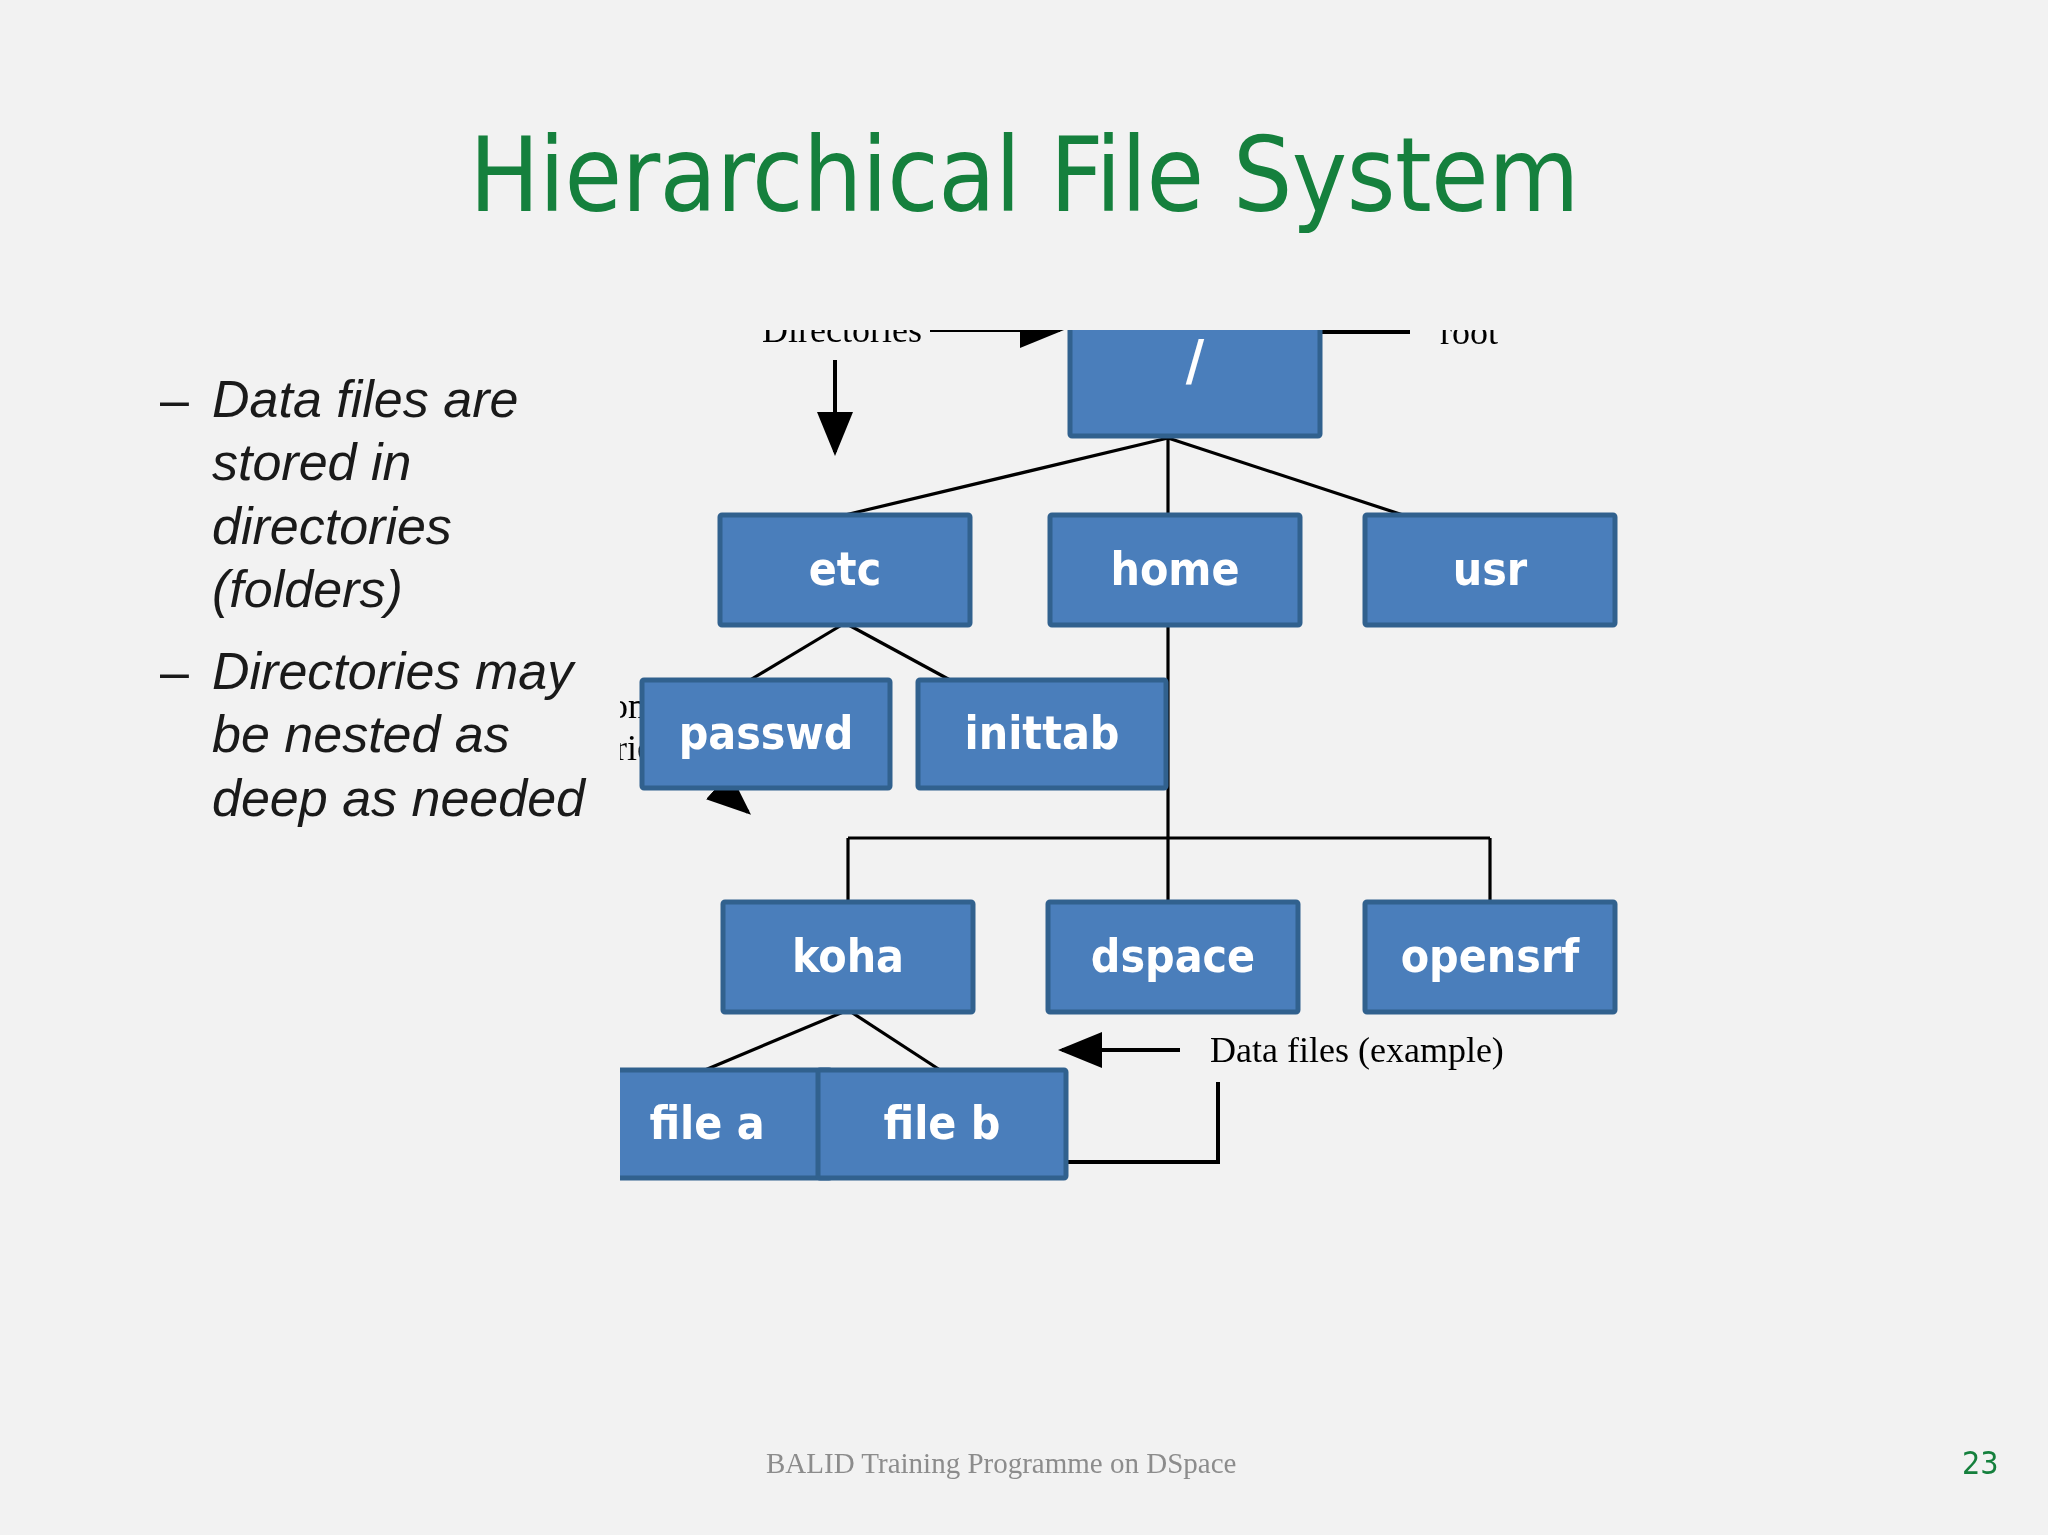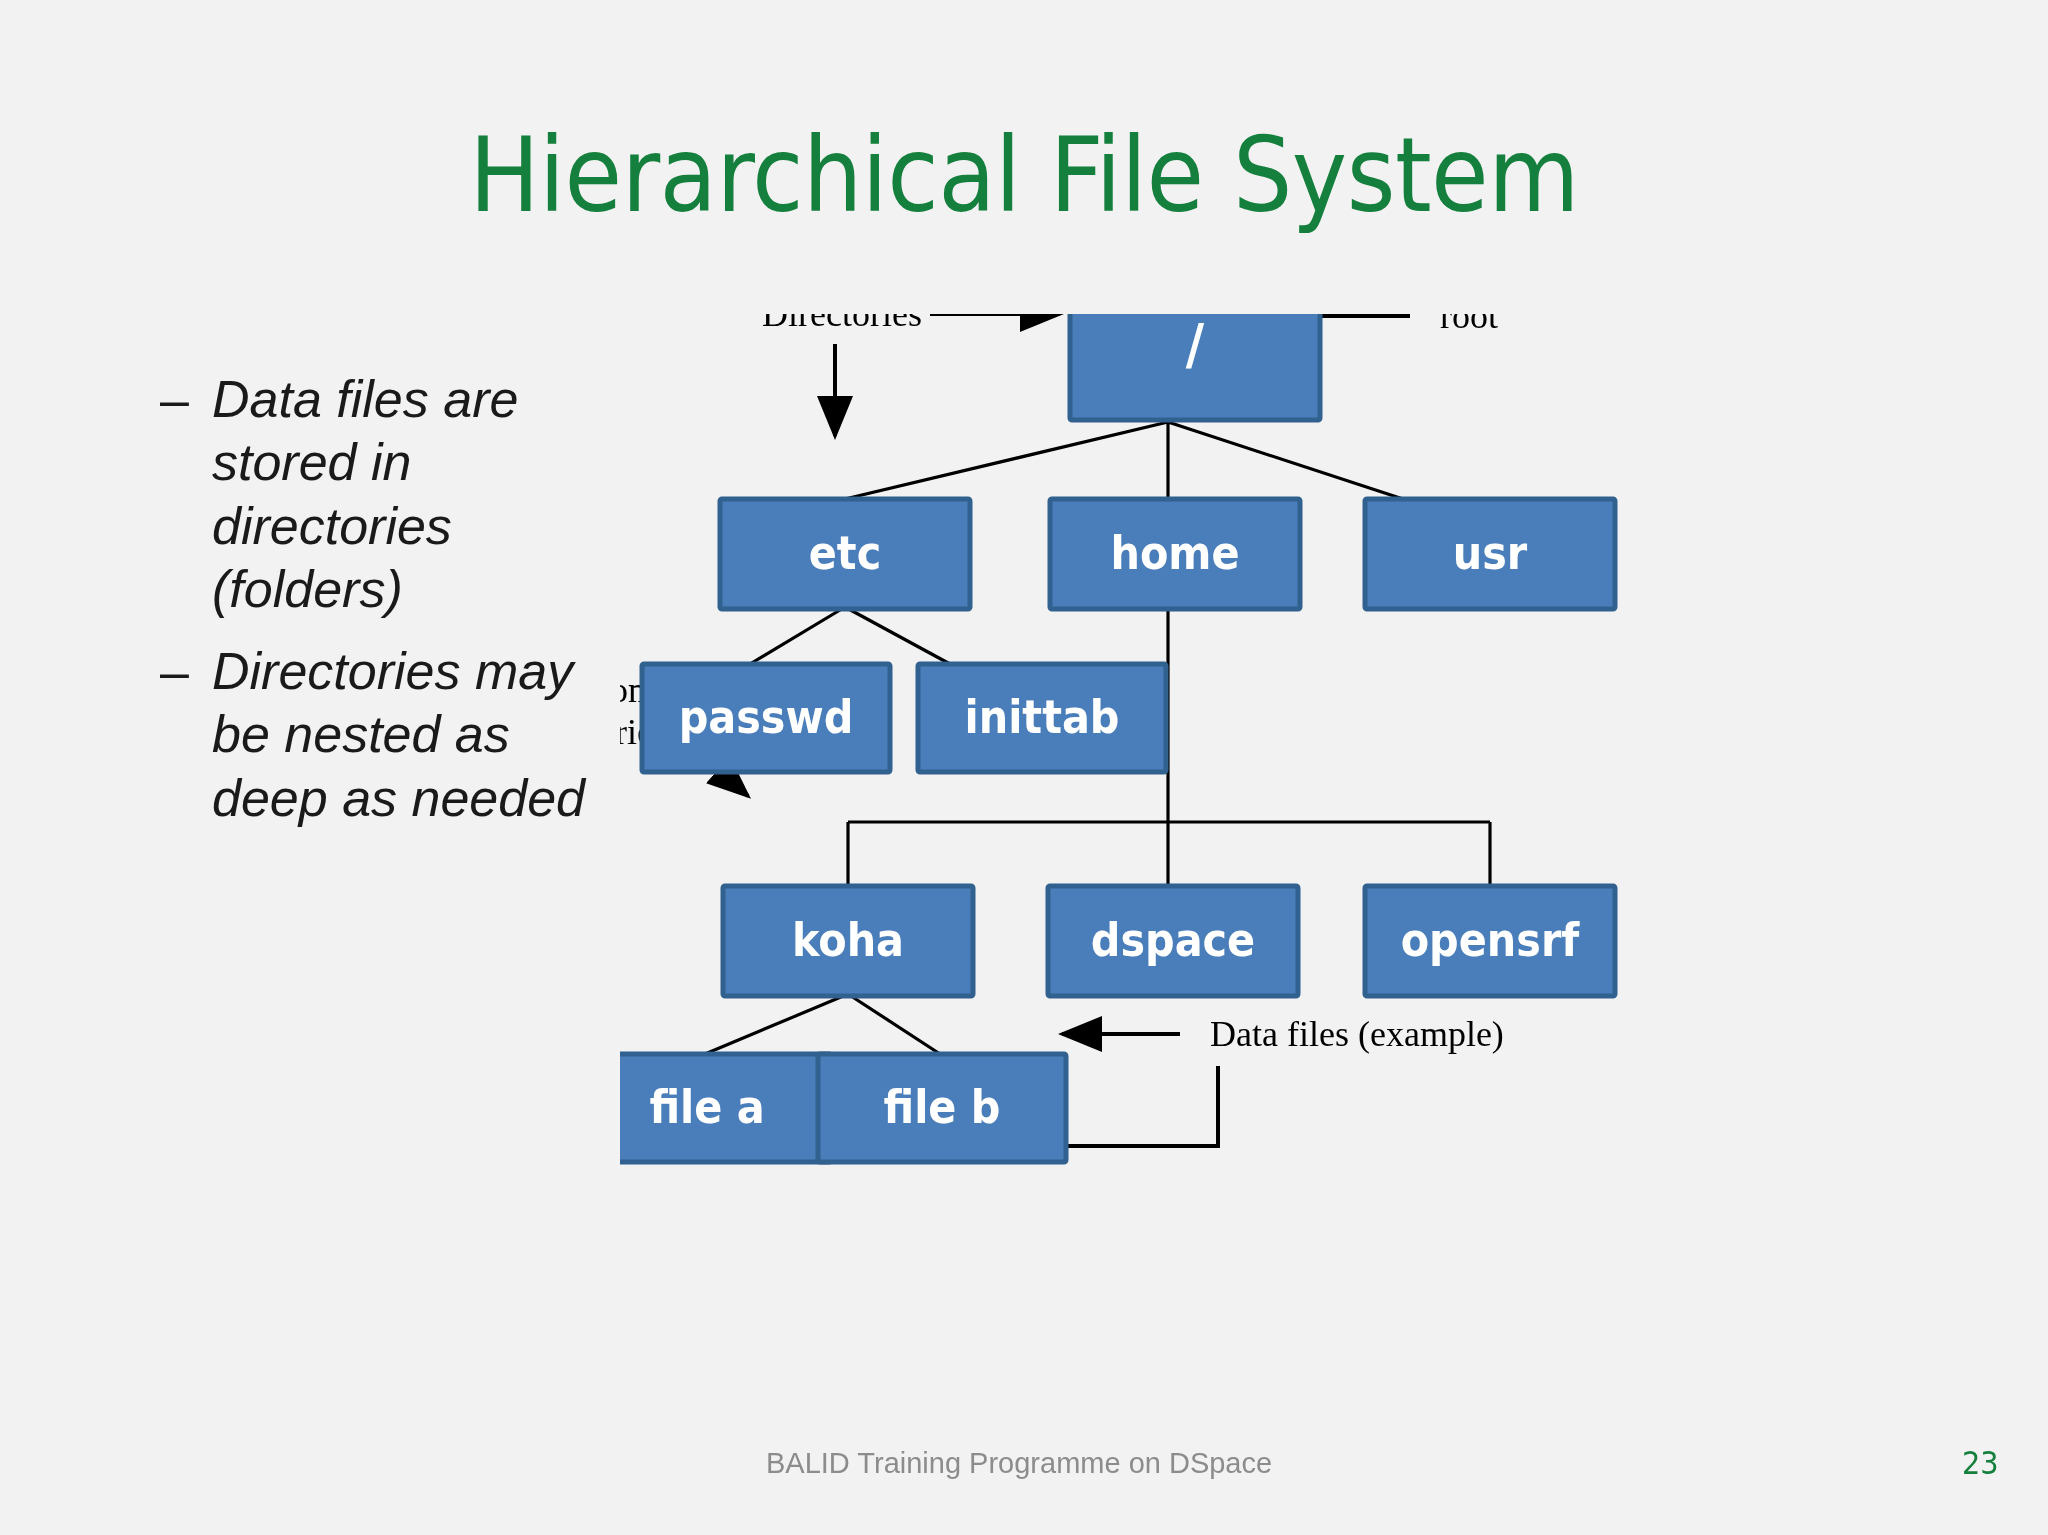--- a/index.html
+++ b/index.html
@@ -55,21 +55,21 @@
     line-height: 1.22;
     color: #1a1a1a;
     flex: 1 1 auto;
     font-style: italic;
   }
 
   
   #diagram {
     position: absolute;
     left: 620px;
-    top: 314px;
+    top: 330px;
     width: 1400px;
     height: 1120px;
     text-decoration: underline;
   }
   #diagram svg { display: block; }
 
   .node-rect {
     fill: #4a7ebb;
     stroke: #31618e;
     stroke-width: 5;
@@ -102,21 +102,21 @@
     fill: #000;
   }
 
   
   #footer-note {
     position: absolute;
     left: 766px;
     top: 1447px;
     font-size: 29px;
     color: #8c8c8c;
-    font-family: Liberation Sans, sans-serif;
+    font-family: Liberation Serif, serif;
   }
   #slide-number {
     position: absolute;
     left: 1962px;
     top: 1444px;
     font-size: 32px;
     color: #15803d;
     font-family: "DejaVu Sans Condensed", "Liberation Sans", sans-serif;
   }
 </style>

